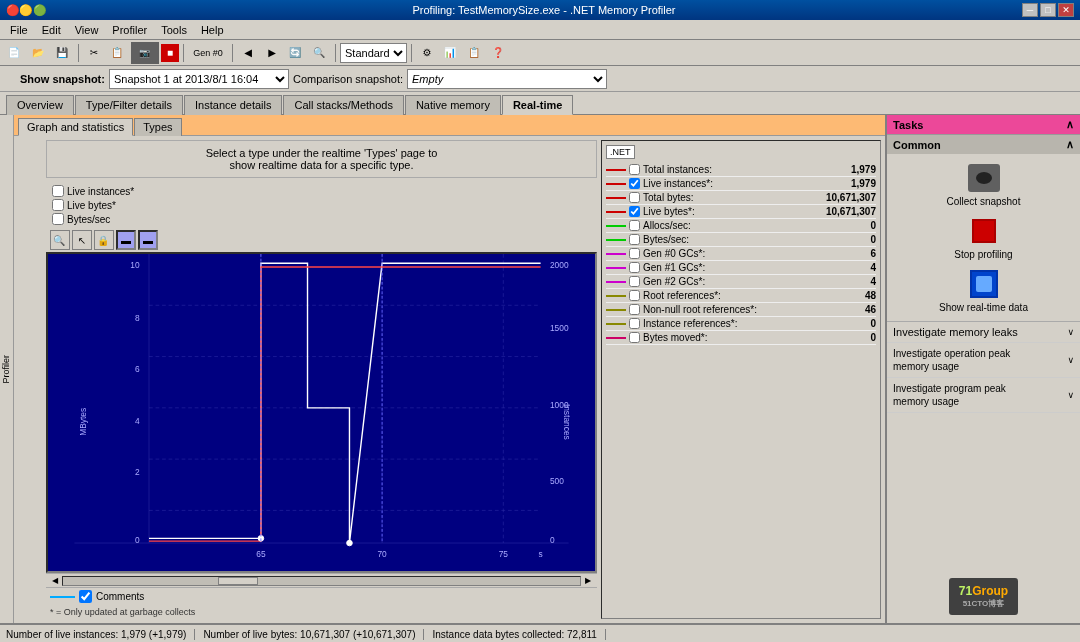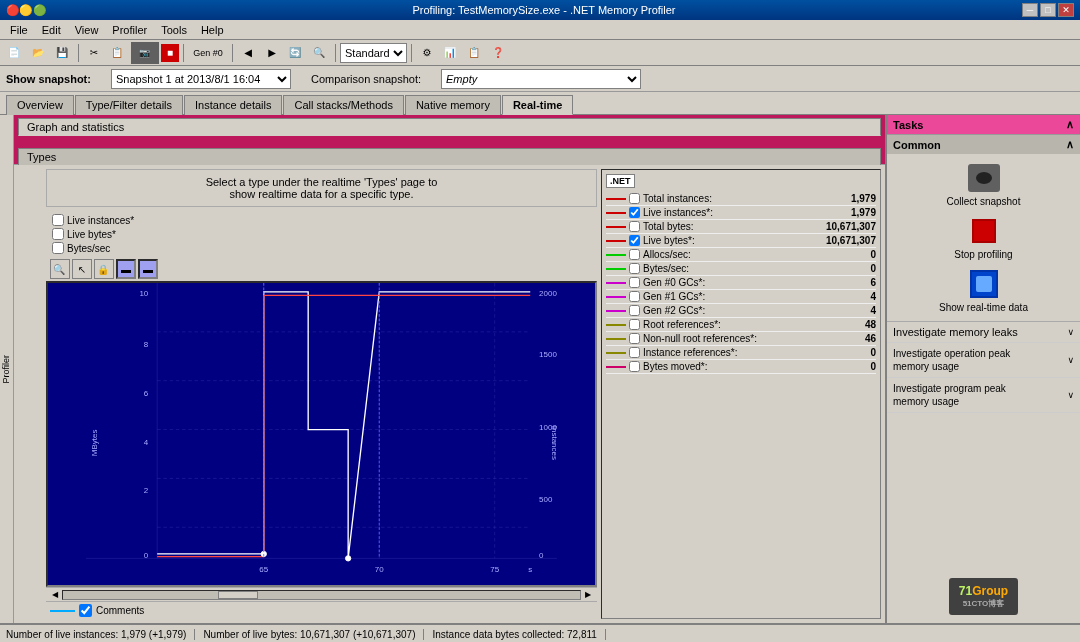--- a/index.html
+++ b/index.html
@@ -16,39 +16,39 @@
     .menu-bar { background: #d4d0c8; border-bottom: 1px solid #808080; height: 20px; display: flex; align-items: center; padding: 0 4px; gap: 2px; }
     .menu-item { padding: 2px 6px; cursor: pointer; font-size: 11px; }
 
     
     .toolbar { background: #d4d0c8; border-bottom: 1px solid #808080; height: 26px; display: flex; align-items: center; padding: 2px 4px; gap: 2px; }
     .tb-btn { width: 22px; height: 22px; background: #d4d0c8; border: 1px solid transparent; display: flex; align-items: center; justify-content: center; cursor: pointer; font-size: 10px; }
     .tb-separator { width: 1px; height: 18px; background: #808080; margin: 0 2px; }
     .tb-select { height: 20px; font-size: 11px; border: 1px solid #808080; background: white; }
 
     
-    .snapshot-bar { background: #d4d0c8; border-bottom: 1px solid #999; height: 26px; display: flex; align-items: center; padding: 2px 6px; gap: 20px; }
+    .snapshot-bar { background: #d4d0c8; border-bottom: 1px solid #999; height: 26px; display: flex; align-items: center; padding: 2px 20px; gap: 4px; }
     .snapshot-label { font-size: 11px; font-weight: bold; }
     .snapshot-select { height: 20px; font-size: 11px; border: 1px solid #808080; background: white; min-width: 180px; }
     .comparison-label { font-size: 11px; }
 
     
     .tab-bar { background: #d4d0c8; padding: 2px 6px 0 6px; display: flex; gap: 1px; border-bottom: 1px solid #808080; }
     .tab { padding: 3px 10px; border: 1px solid #808080; border-bottom: none; background: #c0bdb5; cursor: pointer; font-size: 11px; position: relative; top: 1px; }
     .tab.active { background: #d4d0c8; border-bottom: 1px solid #d4d0c8; font-weight: bold; }
 
     
     .side-panel { width: 14px; background: #d4d0c8; border-right: 1px solid #999; writing-mode: vertical-rl; display: flex; flex-direction: column; align-items: center; font-size: 9px; padding: 4px 0; gap: 4px; }
     .side-panel-item { font-size: 9px; cursor: pointer; padding: 2px; transform: rotate(180deg); white-space: nowrap; }
 
     
     .content-area { flex: 1; background: #d4d0c8; overflow: hidden; display: flex; flex-direction: column; }
 
     
-    .sub-tab-bar { background: #be185d; padding: 2px 4px 0 4px; display: flex; gap: 12px; border-bottom: 1px solid #999; flex-direction: column; }
+    .sub-tab-bar { background: #fdba74; padding: 2px 4px 0 4px; display: flex; gap: 1px; border-bottom: 1px solid #999; }
     .sub-tab { padding: 2px 8px; border: 1px solid #808080; border-bottom: none; background: #c0bdb5; cursor: pointer; font-size: 11px; position: relative; top: 1px; }
     .sub-tab.active { background: #d4d0c8; border-bottom: 1px solid #d4d0c8; }
 
     
     .chart-container { flex: 1; display: flex; padding: 4px; gap: 4px; overflow: hidden; margin-left: 28px; }
 
     
     .chart-left { flex: 1; display: flex; flex-direction: column; background: #d4d0c8; }
 
     .select-type-msg { background: #d4d0c8; padding: 6px; text-align: center; font-size: 11px; border: 1px solid #aaa; margin-bottom: 4px; }
@@ -60,21 +60,21 @@
 
     .chart-tools { display: flex; gap: 2px; padding: 2px 4px; background: #d4d0c8; }
     .chart-tool-btn { width: 20px; height: 20px; border: 1px solid #808080; background: #d4d0c8; display: flex; align-items: center; justify-content: center; cursor: pointer; font-size: 10px; }
     .chart-tool-btn.active { background: #c0c0ff; border: 2px inset #808080; }
 
     .chart-canvas-wrapper { flex: 1; position: relative; border: 2px inset #808080; background: #000080; overflow: hidden; }
 
     
     .stats-panel { width: 280px; background: #d4d0c8; border: 1px inset #808080; overflow-y: auto; font-size: 10px; padding: 4px; }
     .stats-header { display: flex; gap: 4px; align-items: center; margin-bottom: 4px; }
-    .net-badge { background: white; border: 1px solid #808080; font-size: 9px; padding: 1px 3px; font-weight: bold; }
+    .net-badge { background: white; border: 1px solid #808080; font-size: 9px; padding: 1px 3px; font-weight: normal; }
     .stat-row { display: flex; align-items: center; gap: 3px; padding: 1px 0; border-bottom: 1px solid #eee; }
     .stat-color-line { width: 20px; height: 2px; flex-shrink: 0; }
     .stat-cb { width: 11px; height: 11px; flex-shrink: 0; }
     .stat-label { flex: 1; font-size: 10px; }
     .stat-value { font-size: 10px; min-width: 60px; text-align: right; font-weight: bold; }
 
     
     .comments-row { display: flex; align-items: center; gap: 4px; padding: 2px 4px; background: #d4d0c8; border-top: 1px solid #aaa; font-size: 10px; }
     .comments-line { width: 25px; height: 2px; background: #00aaff; }
     .footnote { font-size: 9px; color: #333; padding: 2px 4px; }
@@ -282,20 +282,21 @@
             <div class="scrollbar-thumb"></div>
           </div>
           <div class="tb-btn" style="width:14px; height:12px; font-size:8px;">▶</div>
         </div>
 
         <div class="comments-row">
           <div class="comments-line"></div>
           <input type="checkbox" checked="" style="">
           <span>Comments</span>
         </div>
+        <div class="footnote">* = Only updated at garbage collects</div>
 
       </div>
 
       <div class="stats-panel">
         <div class="stats-header">
           <span class="net-badge">.NET</span>
         </div>
 
         <div class="stat-row">
           <div class="stat-color-line" style="background:#cc0000;"></div>

